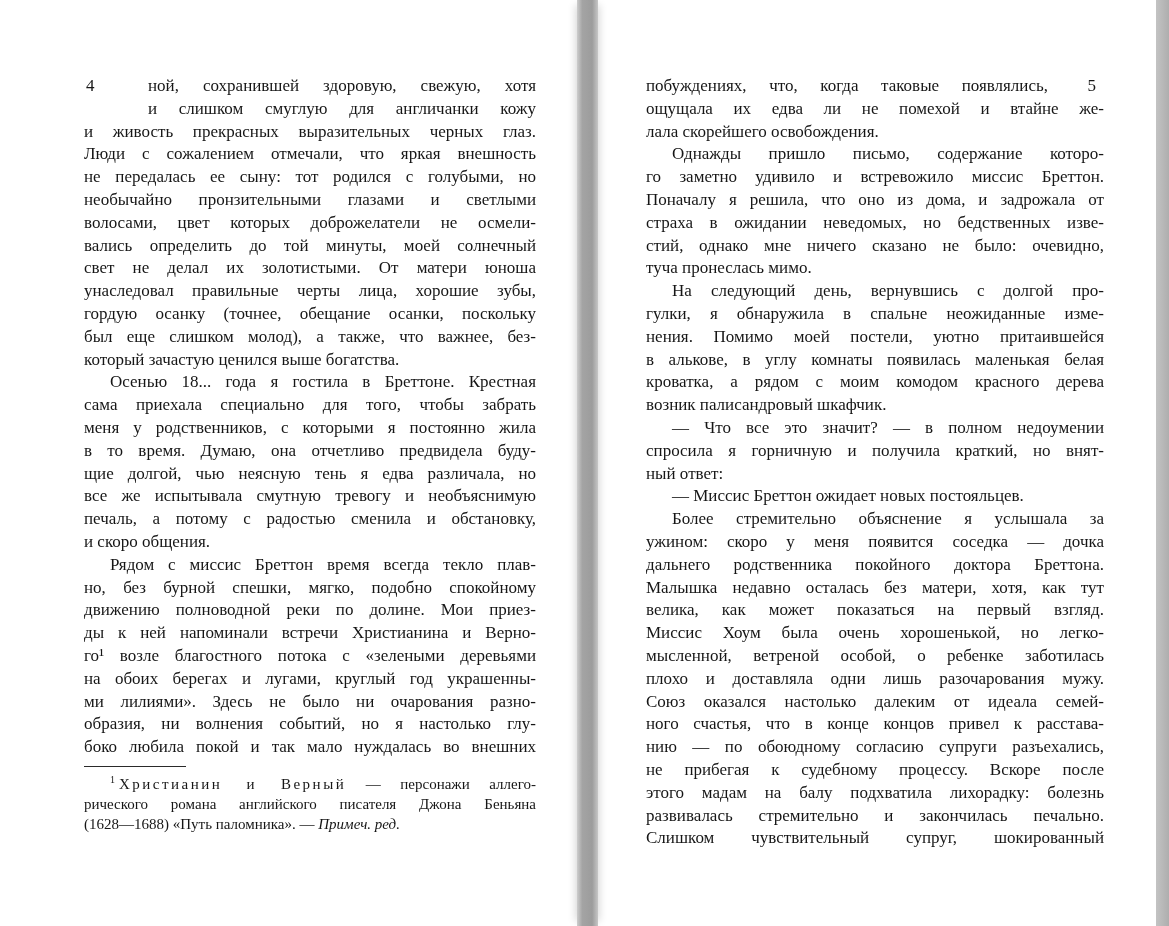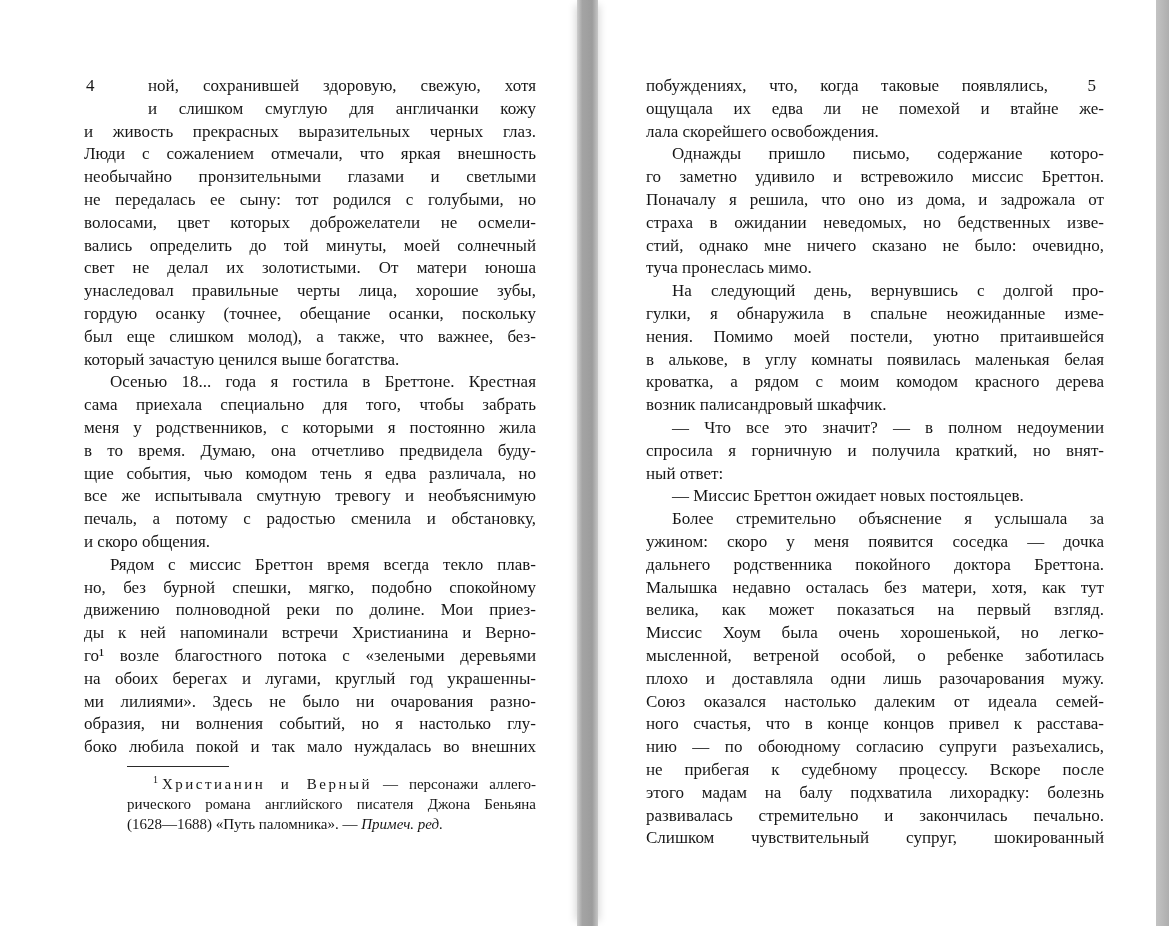--- a/index.html
+++ b/index.html
@@ -40,21 +40,21 @@
   .line {
     font-size: 17px; line-height: 22.8px;
     text-align: justify; text-align-last: justify;
     white-space: normal;
   }
   .line-last    { text-align-last: left; }
   .indent-first { text-indent: 26px; }
   .pad-left     { padding-left: 64px; }
   .pad-right    { padding-right: 56px; }
 
-  .footnote { margin-top: 7px; margin-left: 43px; }
+  .footnote { margin-top: 7px; }
   .footnote-rule {
     width: 102px; height: 1px; background: #2a2a2a; margin-bottom: 7px;
   }
   .fline {
     font-size: 15px; line-height: 20px;
     text-align: justify; text-align-last: justify;
   }
   .fline-first { text-indent: 26px; }
   .fline-last  { text-align-last: left; }
   .fline sup   { font-size: 10px; line-height: 0; vertical-align: super; margin-right: 4px; }
@@ -71,36 +71,36 @@
 
   <section class="page page-left">
     <div class="page-number pn-left">4</div>
 
     <div class="text-column">
         <div class="para">
           <div class="line pad-left">ной, сохранившей здоровую, свежую, хотя</div>
           <div class="line pad-left">и слишком смуглую для англичанки кожу</div>
           <div class="line">и живость прекрасных выразительных черных глаз.</div>
           <div class="line">Люди с сожалением отмечали, что яркая внешность</div>
+          <div class="line">не передалась ее сыну: тот родился с голубыми, но</div>
           <div class="line">необычайно пронзительными глазами и светлыми</div>
-          <div class="line">не передалась ее сыну: тот родился с голубыми, но</div>
           <div class="line">волосами, цвет которых доброжелатели не осмели-</div>
           <div class="line">вались определить до той минуты, моей солнечный</div>
           <div class="line">свет не делал их золотистыми. От матери юноша</div>
           <div class="line">унаследовал правильные черты лица, хорошие зубы,</div>
           <div class="line">гордую осанку (точнее, обещание осанки, поскольку</div>
           <div class="line">был еще слишком молод), а также, что важнее, без-</div>
           <div class="line line-last">который зачастую ценился выше богатства.</div>
         </div>
         <div class="para">
           <div class="line indent-first">Осенью 18... года я гостила в Бреттоне. Крестная</div>
           <div class="line">сама приехала специально для того, чтобы забрать</div>
           <div class="line">меня у родственников, с которыми я постоянно жила</div>
           <div class="line">в то время. Думаю, она отчетливо предвидела буду-</div>
-          <div class="line">щие события, чью комодом тень я едва различала, но</div>
+          <div class="line">щие долгой, чью неясную тень я едва различала, но</div>
           <div class="line">все же испытывала смутную тревогу и необъяснимую</div>
           <div class="line">печаль, а потому с радостью сменила и обстановку,</div>
           <div class="line line-last">и скоро общения.</div>
         </div>
         <div class="para">
           <div class="line indent-first">Рядом с миссис Бреттон время всегда текло плав-</div>
           <div class="line">но, без бурной спешки, мягко, подобно спокойному</div>
           <div class="line">движению полноводной реки по долине. Мои приез-</div>
           <div class="line">ды к ней напоминали встречи Христианина и Верно-</div>
           <div class="line">го¹ возле благостного потока с «зелеными деревьями</div>

